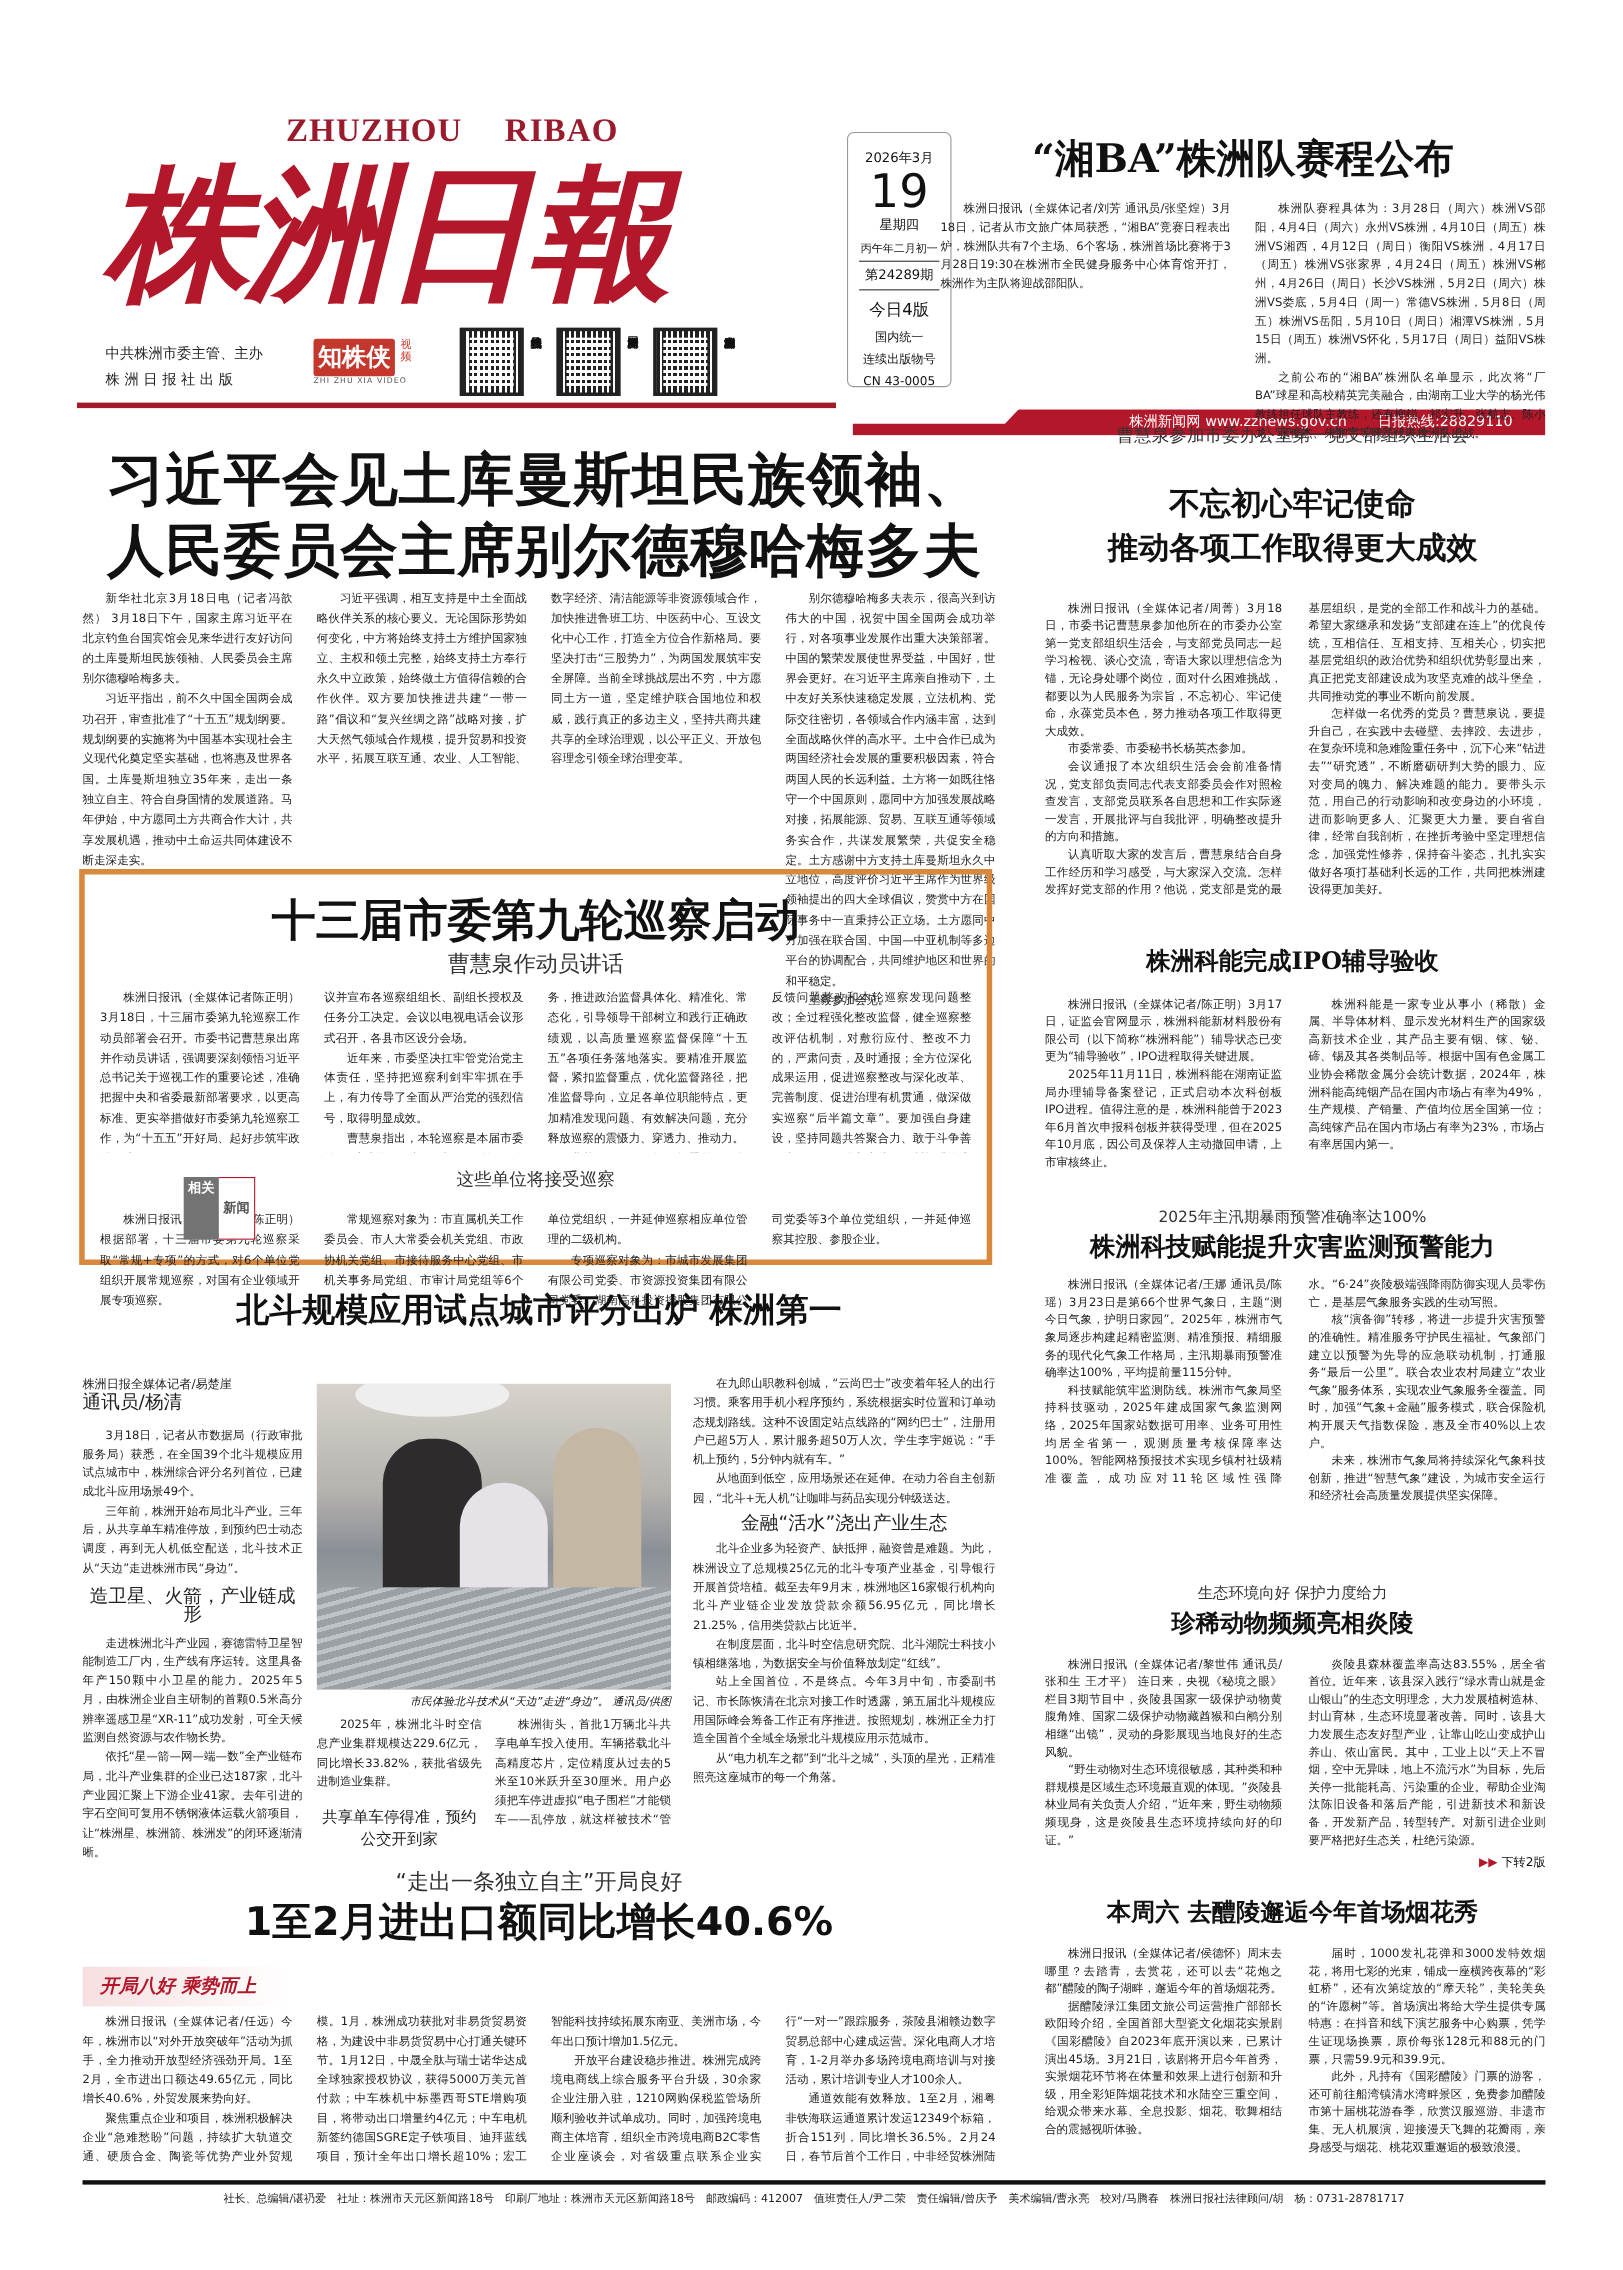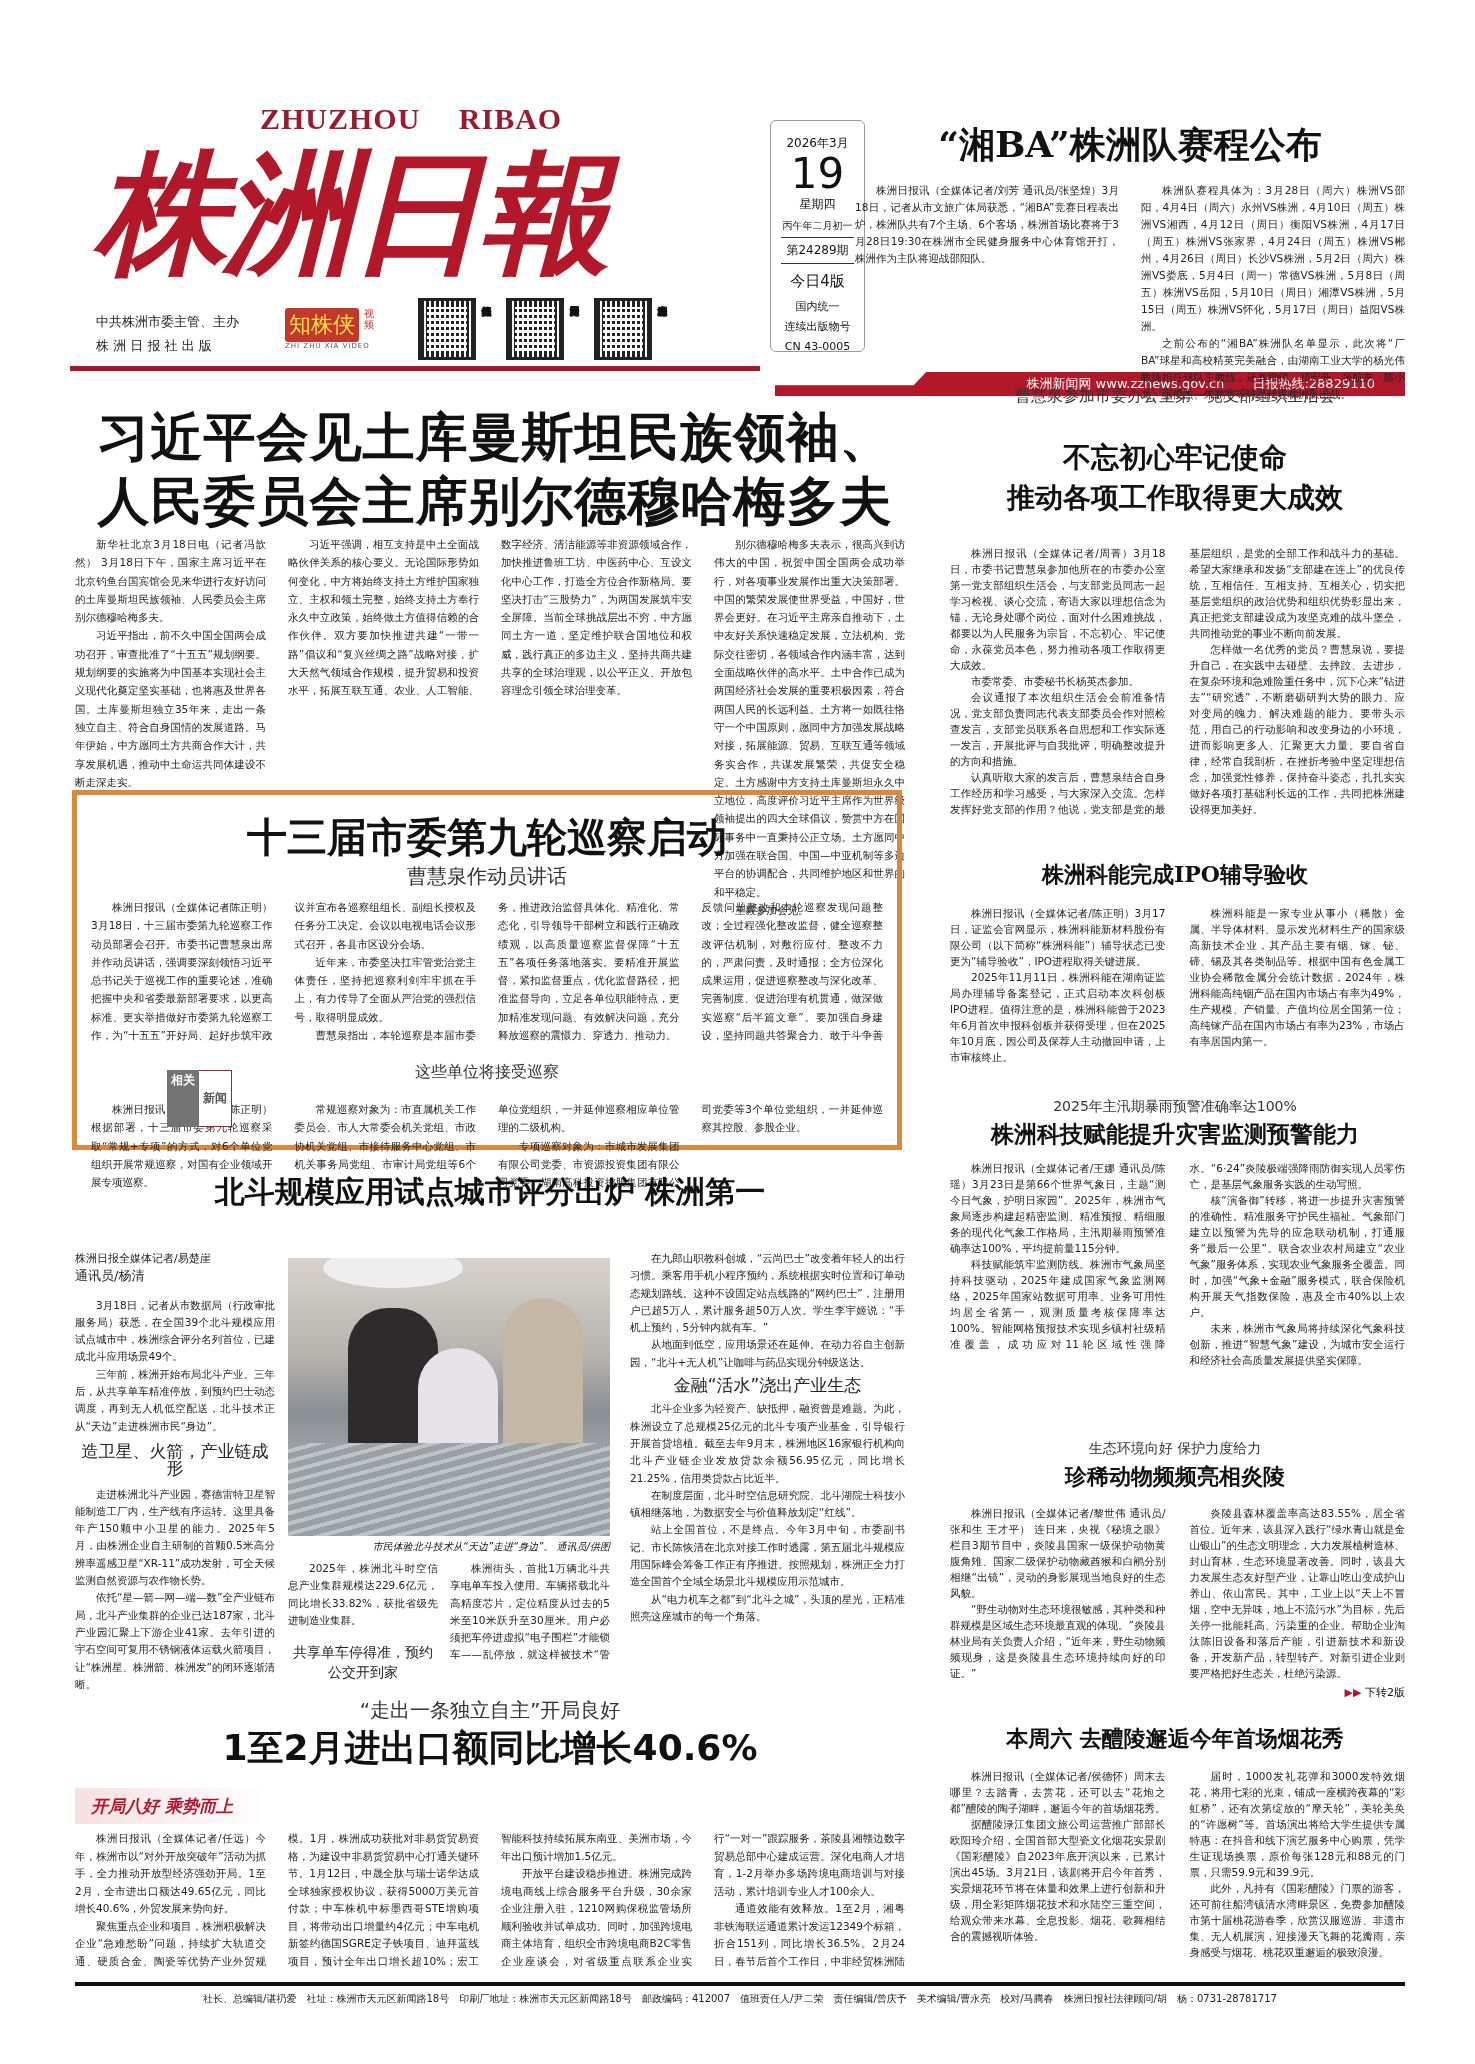--- a/index.html
+++ b/index.html
@@ -3,21 +3,21 @@
 <meta charset="utf-8">
 <style>
 *{box-sizing:border-box;margin:0;padding:0}
 body{width:1475px;height:2064px;background:#fff;font-family:"DejaVu Sans","Liberation Sans",sans-serif;color:#111;position:relative;overflow:hidden}
 .abs{position:absolute}
 .serif{font-family:"DejaVu Serif","Liberation Serif",serif}
 .masthead-title{left:95px;top:125px;width:570px;height:175px;color:#b3182a;font-family:"DejaVu Serif","Liberation Serif",serif;font-weight:bold;font-size:132px;letter-spacing:-4px;line-height:175px;font-style:italic}
 .pinyin{left:260px;top:102px;color:#9a1b2c;font-family:"Liberation Serif",serif;font-weight:bold;font-size:30px;letter-spacing:1px;word-spacing:30px}
 .publisher{left:96px;top:310px;font-size:13px;line-height:24px;color:#222}
 .zzx-logo{left:285px;top:308px;width:105px;height:44px}
-.zzx-box{background:#c4372c;color:#fde047;font-weight:normal;font-size:22px;padding:2px 4px;border-radius:3px;display:inline-block}
+.zzx-box{background:#c4372c;color:#ffffff;font-weight:bold;font-size:22px;padding:2px 4px;border-radius:3px;display:inline-block}
 .zzx-side{display:inline-block;color:#c4372c;font-size:10px;width:14px;line-height:11px;vertical-align:top}
 .zzx-sub{font-size:7px;color:#555;letter-spacing:1px}
 .qr{width:58px;height:62px;background:repeating-linear-gradient(90deg,#222 0 3px,#fff 3px 5px),#222;border:3px solid #222;position:relative}
 .qr::before{content:"";position:absolute;inset:6px;background:repeating-linear-gradient(0deg,#fff 0 3px,transparent 3px 6px)}
 .qr-label{writing-mode:vertical-rl;font-size:10px;font-weight:bold;line-height:12px}
 .datebox{left:770px;top:120px;width:95px;height:232px;border:1px solid #999;border-radius:6px;text-align:center;font-size:12px}
 .datebox .day{font-size:42px;line-height:44px}
 .datebox hr{border:none;border-top:1.5px solid #333;margin:4px 10px}
 .redrule{left:70px;top:366px;width:690px;height:5px;background:#a4192a}
 .webbar{left:775px;top:372px;width:630px;height:24px;background:#b3182a;color:#fff;font-size:13px;line-height:24px;text-align:right;padding-right:30px;clip-path:polygon(24% 0,100% 0,100% 100%,0 100%,0 55%,22% 55%)}
@@ -144,21 +144,21 @@
   <div class="body" style="padding:8px 14px 0;column-count:4;column-gap:22px;font-size:10.5px;line-height:18.3px">
     <p>株洲日报讯（全媒体记者陈正明）根据部署，十三届市委第九轮巡察采取“常规+专项”的方式，对6个单位党组织开展常规巡察，对国有企业领域开展专项巡察。</p>
     <p>常规巡察对象为：市直属机关工作委员会、市人大常委会机关党组、市政协机关党组、市接待服务中心党组、市机关事务局党组、市审计局党组等6个单位党组织，一并延伸巡察相应单位管理的二级机构。</p>
     <p>专项巡察对象为：市城市发展集团有限公司党委、市资源投资集团有限公司党委、湖南高科投资控股集团有限公司党委等3个单位党组织，一并延伸巡察其控股、参股企业。</p>
   </div>
 </div>
 
 <h2 class="abs serif" style="left:75px;top:1172px;width:830px;text-align:center;font-size:30px;line-height:40px">北斗规模应用试点城市评分出炉 株洲第一</h2>
 <div class="abs body" style="left:75px;top:1250px;width:200px;font-size:10.5px;line-height:17.3px">
   <div style="text-indent:0;font-size:11px">株洲日报全媒体记者/易楚崖</div>
-  <div style="text-indent:0;font-size:13px;margin-bottom:12px">通讯员/杨清</div>
+  <div style="text-indent:0;font-size:17px;margin-bottom:12px">通讯员/杨清</div>
   <p>3月18日，记者从市数据局（行政审批服务局）获悉，在全国39个北斗规模应用试点城市中，株洲综合评分名列首位，已建成北斗应用场景49个。</p>
   <p>三年前，株洲开始布局北斗产业。三年后，从共享单车精准停放，到预约巴士动态调度，再到无人机低空配送，北斗技术正从“天边”走进株洲市民“身边”。</p>
   <div style="font-size:17px;text-align:center;margin:8px 0">造卫星、火箭，产业链成形</div>
   <p>走进株洲北斗产业园，赛德雷特卫星智能制造工厂内，生产线有序运转。这里具备年产150颗中小卫星的能力。2025年5月，由株洲企业自主研制的首颗0.5米高分辨率遥感卫星“XR-11”成功发射，可全天候监测自然资源与农作物长势。</p>
   <p>依托“星—箭—网—端—数”全产业链布局，北斗产业集群的企业已达187家，北斗产业园汇聚上下游企业41家。去年引进的宇石空间可复用不锈钢液体运载火箭项目，让“株洲星、株洲箭、株洲发”的闭环逐渐清晰。</p>
 </div>
 
 <div class="abs photo">
   <div class="lamp"></div>
   <div class="p1"></div>

